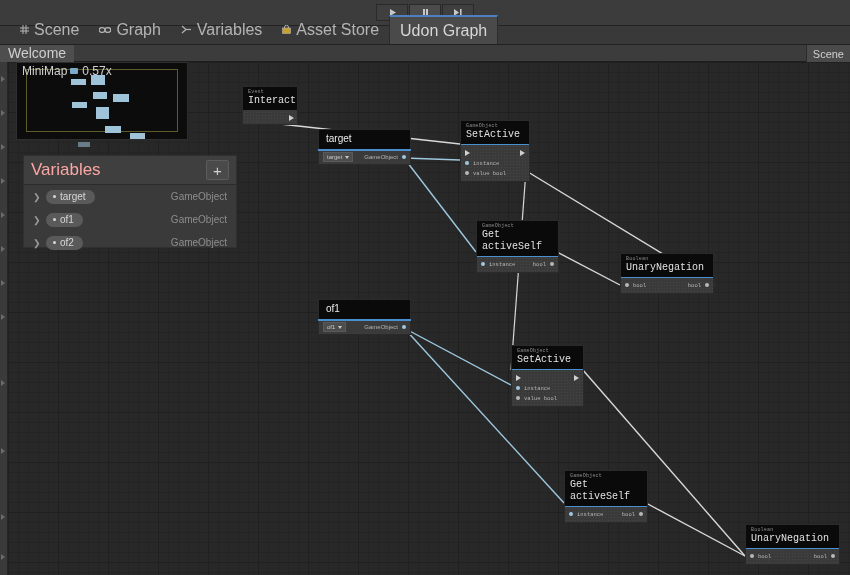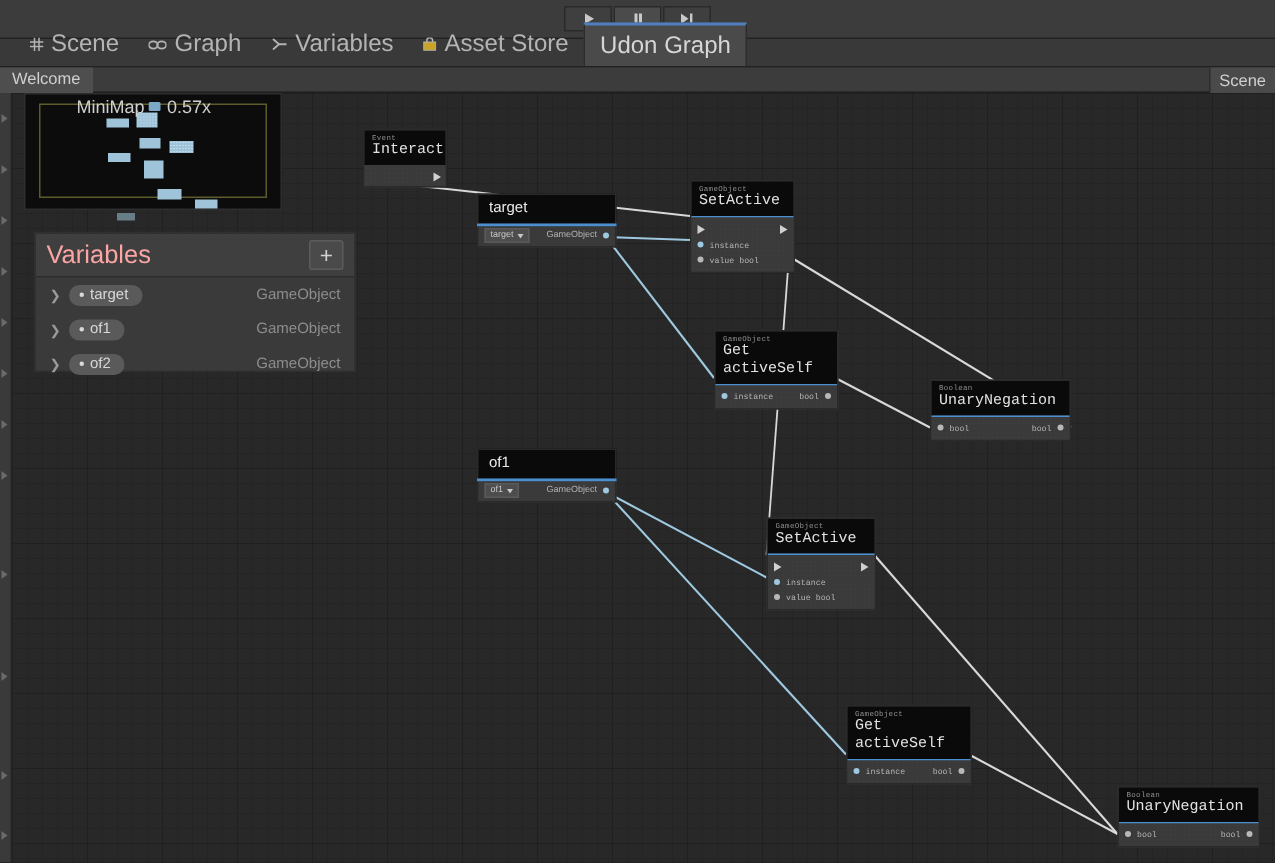--- a/index.html
+++ b/index.html
@@ -45,21 +45,21 @@
   .tab-icon { display:flex; align-items:center; }
 
   
   .breadcrumb {
     position: absolute; left: 0; top: 45px; width: 850px; height: 17px;
     background: #3c3c3c; border-bottom: 1px solid #1d1d1d;
     display: flex; align-items: center;
   }
   .welcome-chip {
     height: 17px; padding: 0 8px; background: #4e4e4e; color: #cfcfcf;
-    font-size: 11px; display:flex; align-items:center;text-align:right;
+    font-size: 14px; display:flex; align-items:center;text-align:right;
   }
   .crumb-title { color: #d5d5d5; font-size: 11px; margin-left: 10px; }
   .settings-btn {
     position: absolute; right: 0; top: 0; height: 17px; padding: 0 6px;
     background: #4a4a4a; color: #cfcfcf; font-size: 11px;
     display:flex; align-items:center; border-left:1px solid #2c2c2c;
   }
 
   
   .graph {
@@ -85,21 +85,21 @@
 
   .wires { position:absolute; left:0; top:0; width:842px; height:513px; pointer-events:none; }
 
   
   .minimap {
     position: absolute; left: 8px; top: 0px; width: 172px; height: 78px;
     background: #0c0c0c; border: 1px solid #2e2e2e;
   }
   .minimap-title {
     position: absolute; left: 5px; top: 1px; color: #cfcfcf; font-size: 12px;
-    display: flex; align-items: center; gap: 3px; z-index: 3; margin-left: 29px;
+    display: flex; align-items: center; gap: 3px; z-index: 3;
   }
   .minimap-frame {
     position: absolute; left: 9px; top: 6px; width: 152px; height: 63px;
     border: 1px solid #5d5b2a;
   }
   .mm-node { position: absolute; background: #9fc3d8; }
   .mm-node.dot { background-image: radial-gradient(#d8eef8 0.5px, transparent 0.6px); background-size: 2px 2px; }
 
   
   .varpanel {

